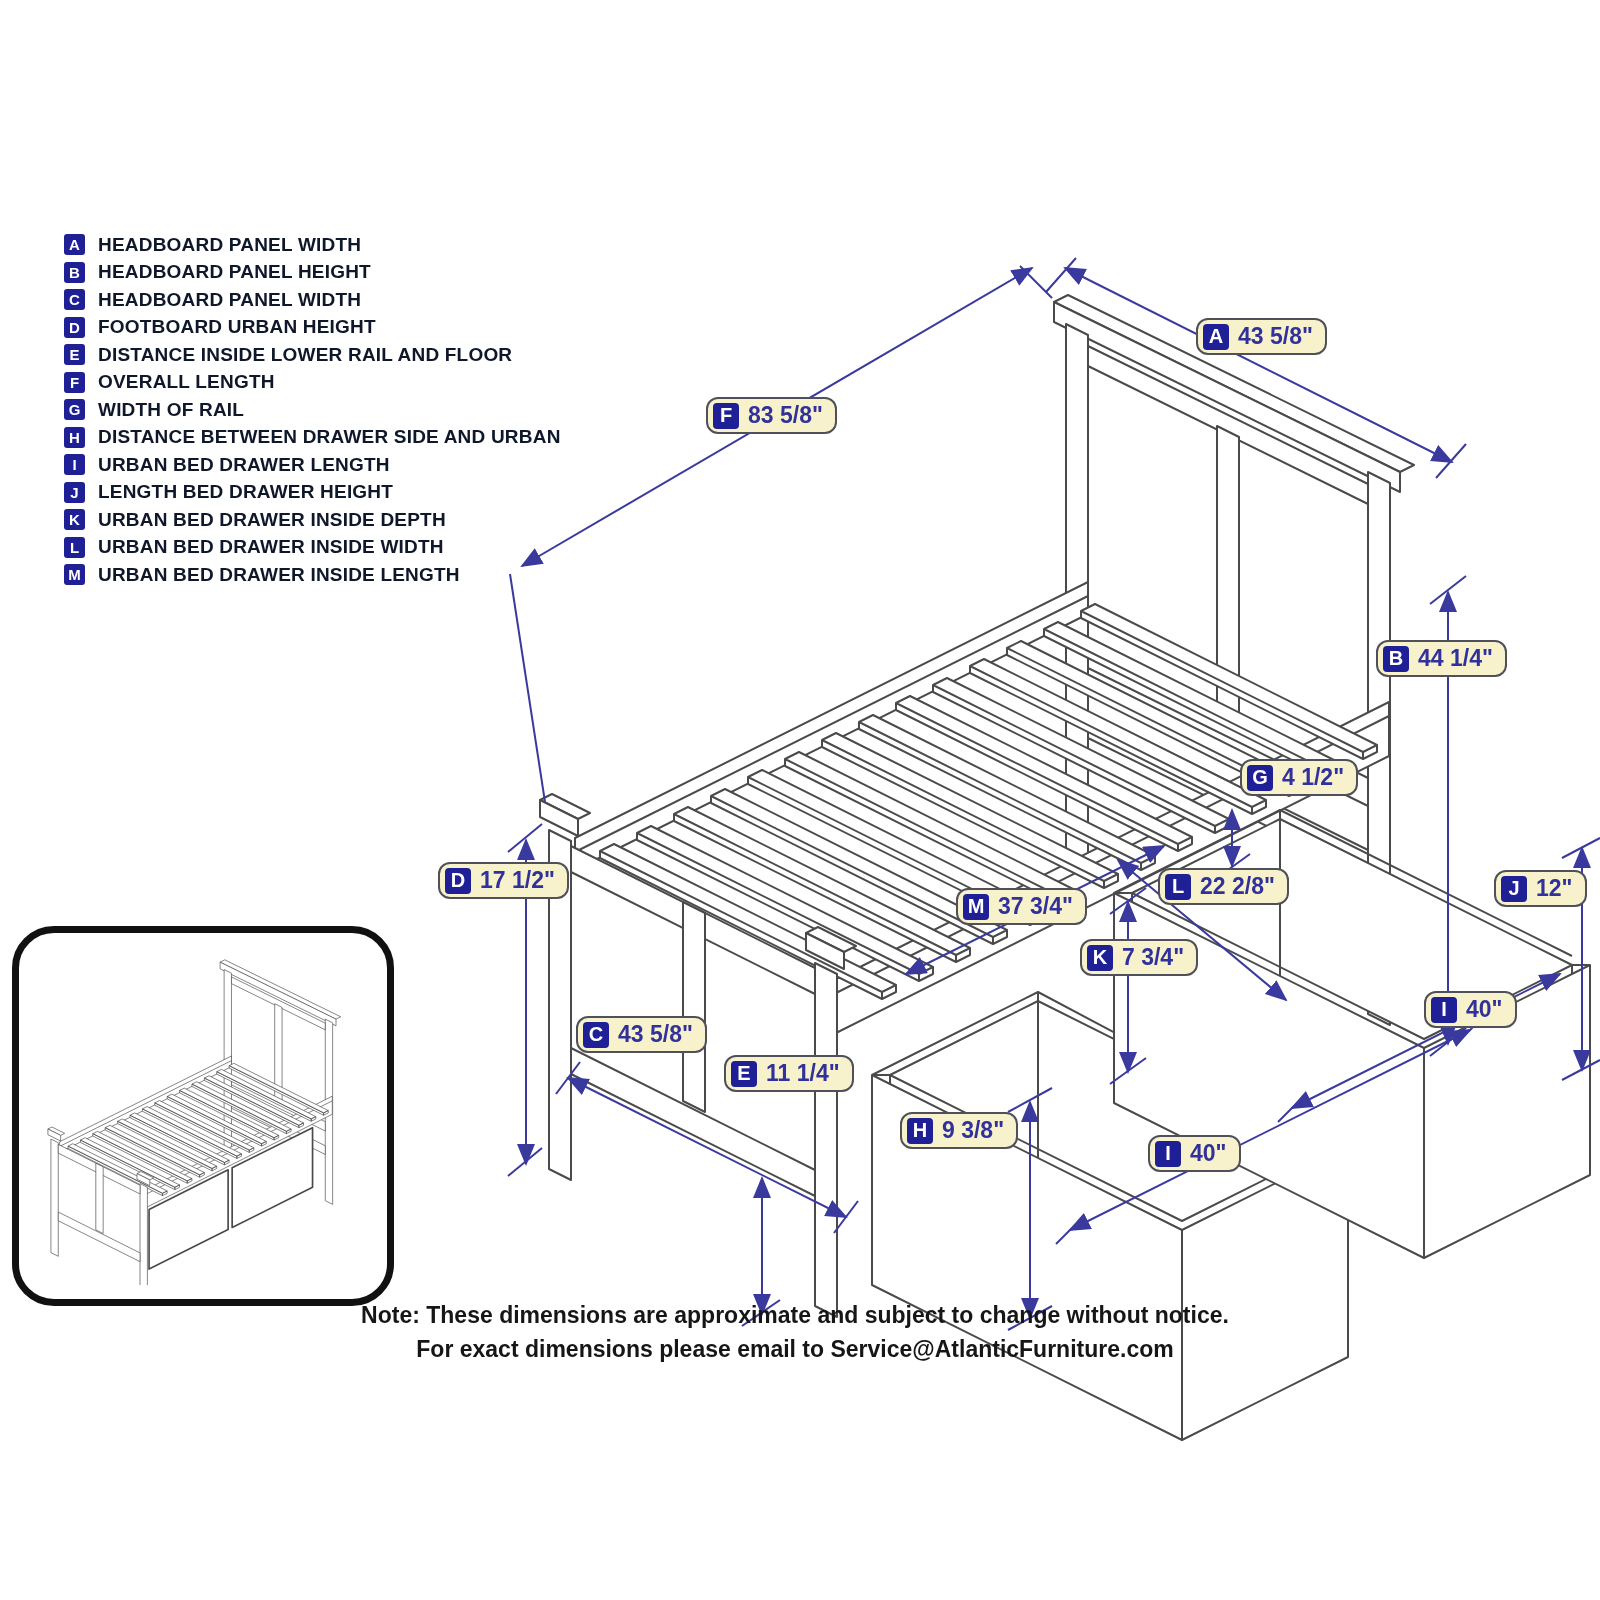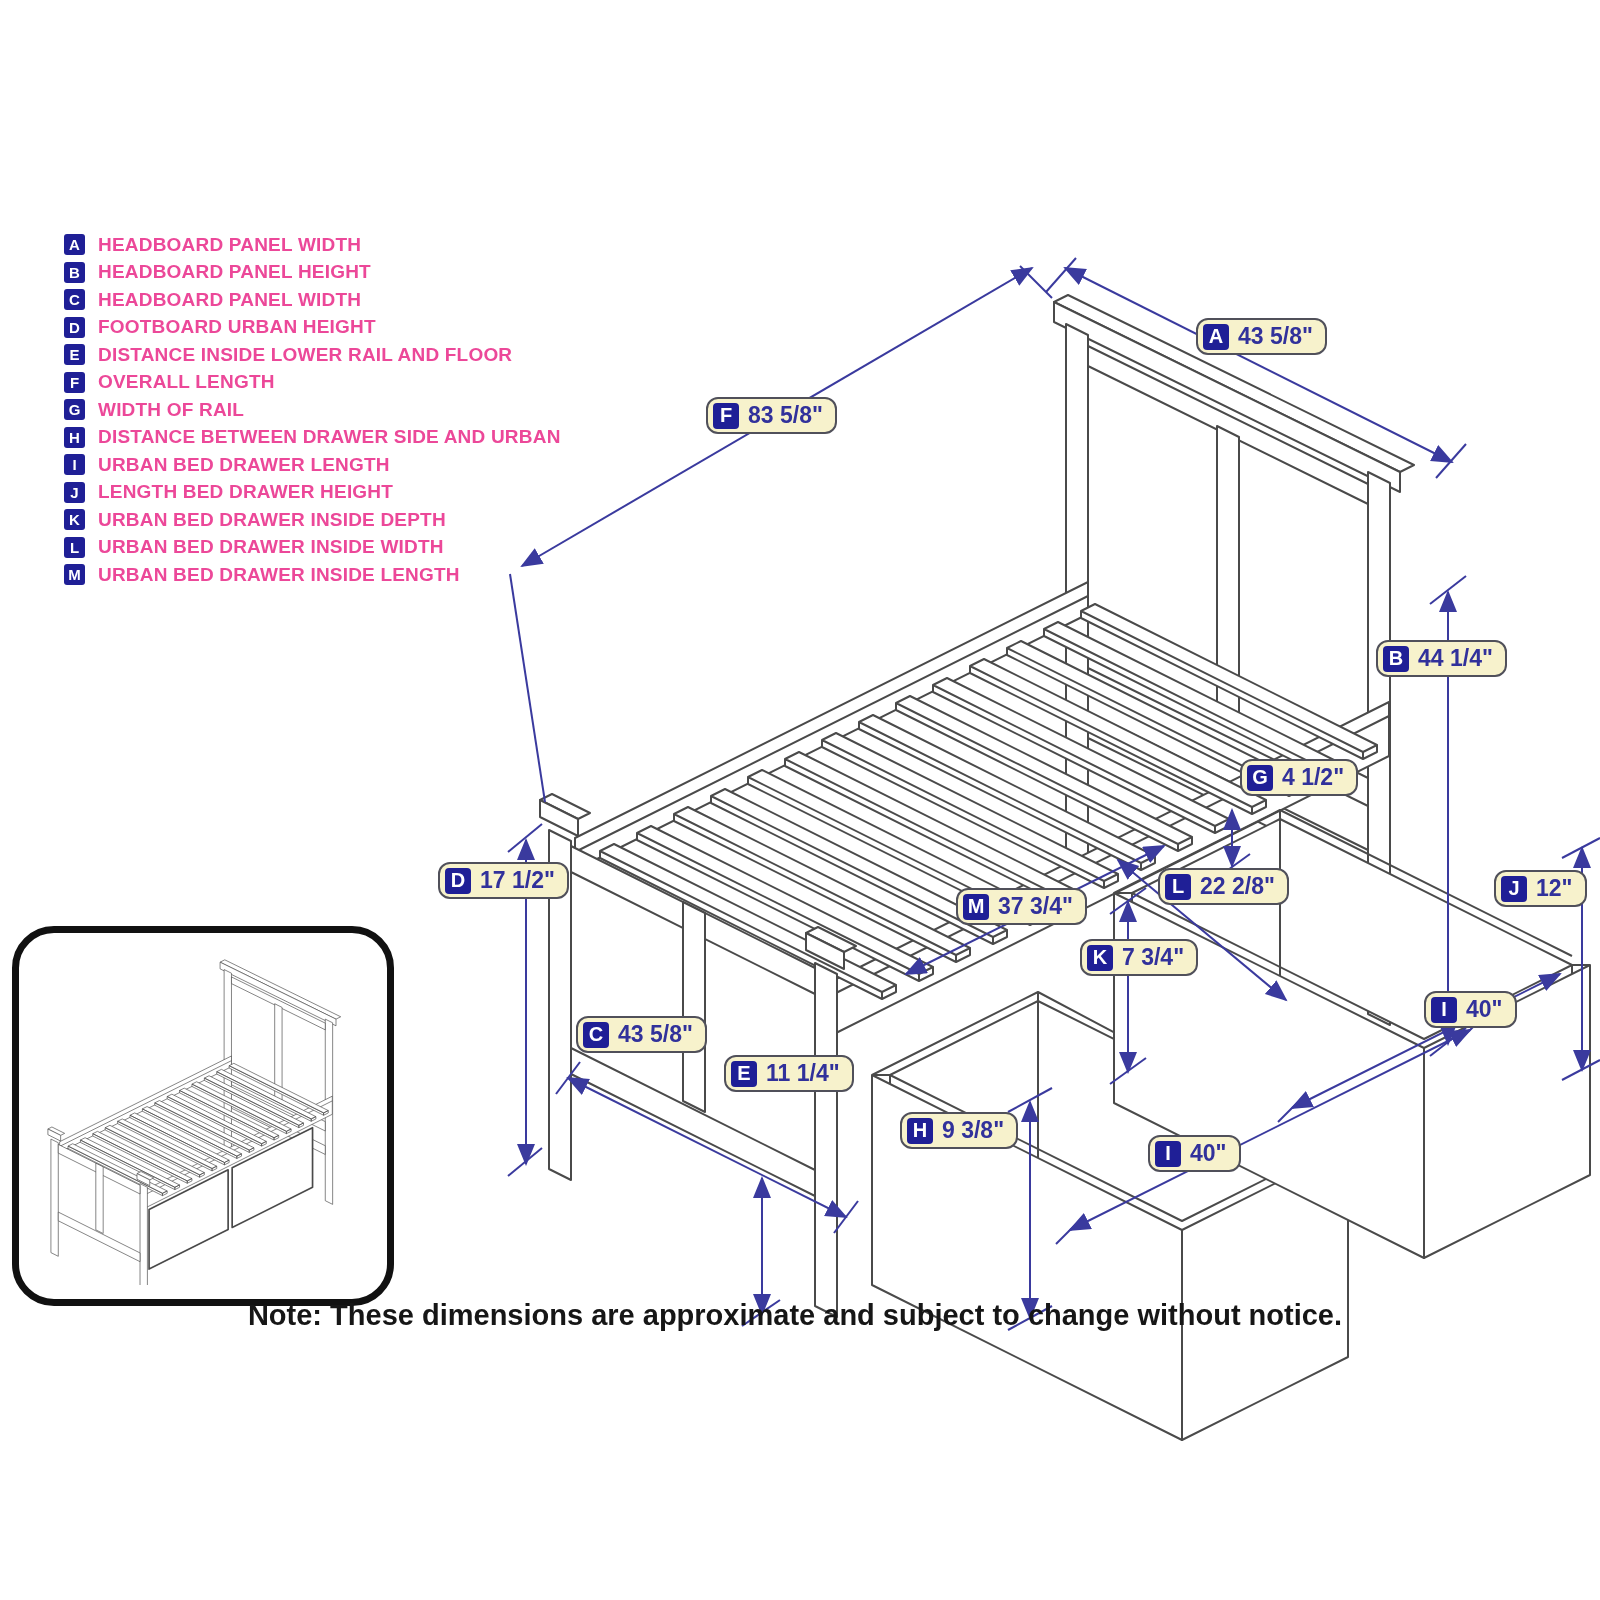--- a/index.html
+++ b/index.html
@@ -4,33 +4,33 @@
 <style>
   html,body{margin:0;padding:0;background:#ffffff;}
   #canvas{position:relative;width:1600px;height:1600px;background:#ffffff;overflow:hidden;
           font-family:"Liberation Sans", sans-serif;}
   svg{position:absolute;left:0;top:0;}
   
   #legend{position:absolute;left:64px;top:234px;display:flex;flex-direction:column;gap:6.5px;}
   .lrow{display:flex;align-items:center;height:21px;}
   .lbadge{width:21px;height:21px;background:#1f1f96;color:#fff;font-weight:bold;font-size:15px;
           display:flex;align-items:center;justify-content:center;border-radius:3px;flex:0 0 21px;}
-  .ltext{margin-left:13px;font-size:19px;font-weight:bold;color:#ec4899;letter-spacing:.2px;white-space:nowrap;}
+  .ltext{margin-left:13px;font-size:19px;font-weight:bold;color:#0f172a;letter-spacing:.2px;white-space:nowrap;}
   
   .dim{position:absolute;display:flex;align-items:center;background:#f7f2cc;border:2px solid #50505a;
        border-radius:12px;padding:3px 12px 3px 5px;gap:9px;box-shadow:0 0 0 1px #f7f2cc inset;}
   .dl{min-width:26px;height:26px;background:#1f1f96;color:#fff;font-weight:bold;font-size:20px;
       display:flex;align-items:center;justify-content:center;border-radius:4px;}
   .dv{font-size:23px;font-weight:bold;color:#31319b;white-space:nowrap;}
   
   #inset{position:absolute;left:12px;top:926px;width:368px;height:366px;border:7px solid #111;
          border-radius:42px;background:#fff;overflow:hidden;}
   
   #note{position:absolute;left:0;top:1298px;width:1590px;text-align:center;color:#161616;}
-  #note .n1,#note .n2{font-size:29px;font-weight:600;line-height:34px;}
+  #note .n1,#note .n2{font-size:23px;font-weight:600;line-height:34px;}
 </style>
 </head>
 <body>
 
 <div id="canvas">
 
   <svg width="1600" height="1600" viewBox="0 0 1600 1600">
     <defs>
       <marker id="ah" orient="auto-start-reverse" markerWidth="14" markerHeight="12" refX="10" refY="4.5">
         <path d="M0,0 L11,4.5 L0,9 Z" fill="#3a3a9e"></path>
@@ -264,15 +264,16 @@
         <g fill="#ffffff" stroke="#4a4a4a" stroke-width="5" stroke-linejoin="round">
           <path d="M842,1040 L1078,922 L1078,1100 L842,1218 Z"></path>
           <path d="M1090,916 L1330,796 L1330,974 L1090,1094 Z"></path>
         </g>
       </g>
     </svg>
   </div>
 
   <div id="note">
     <div class="n1">Note:  These dimensions are approximate and subject to change without notice.</div>
+    <div class="n2">For exact dimensions please email to Service@AtlanticFurniture.com</div>
   </div>
 
 </div>
 
 </body></html>

